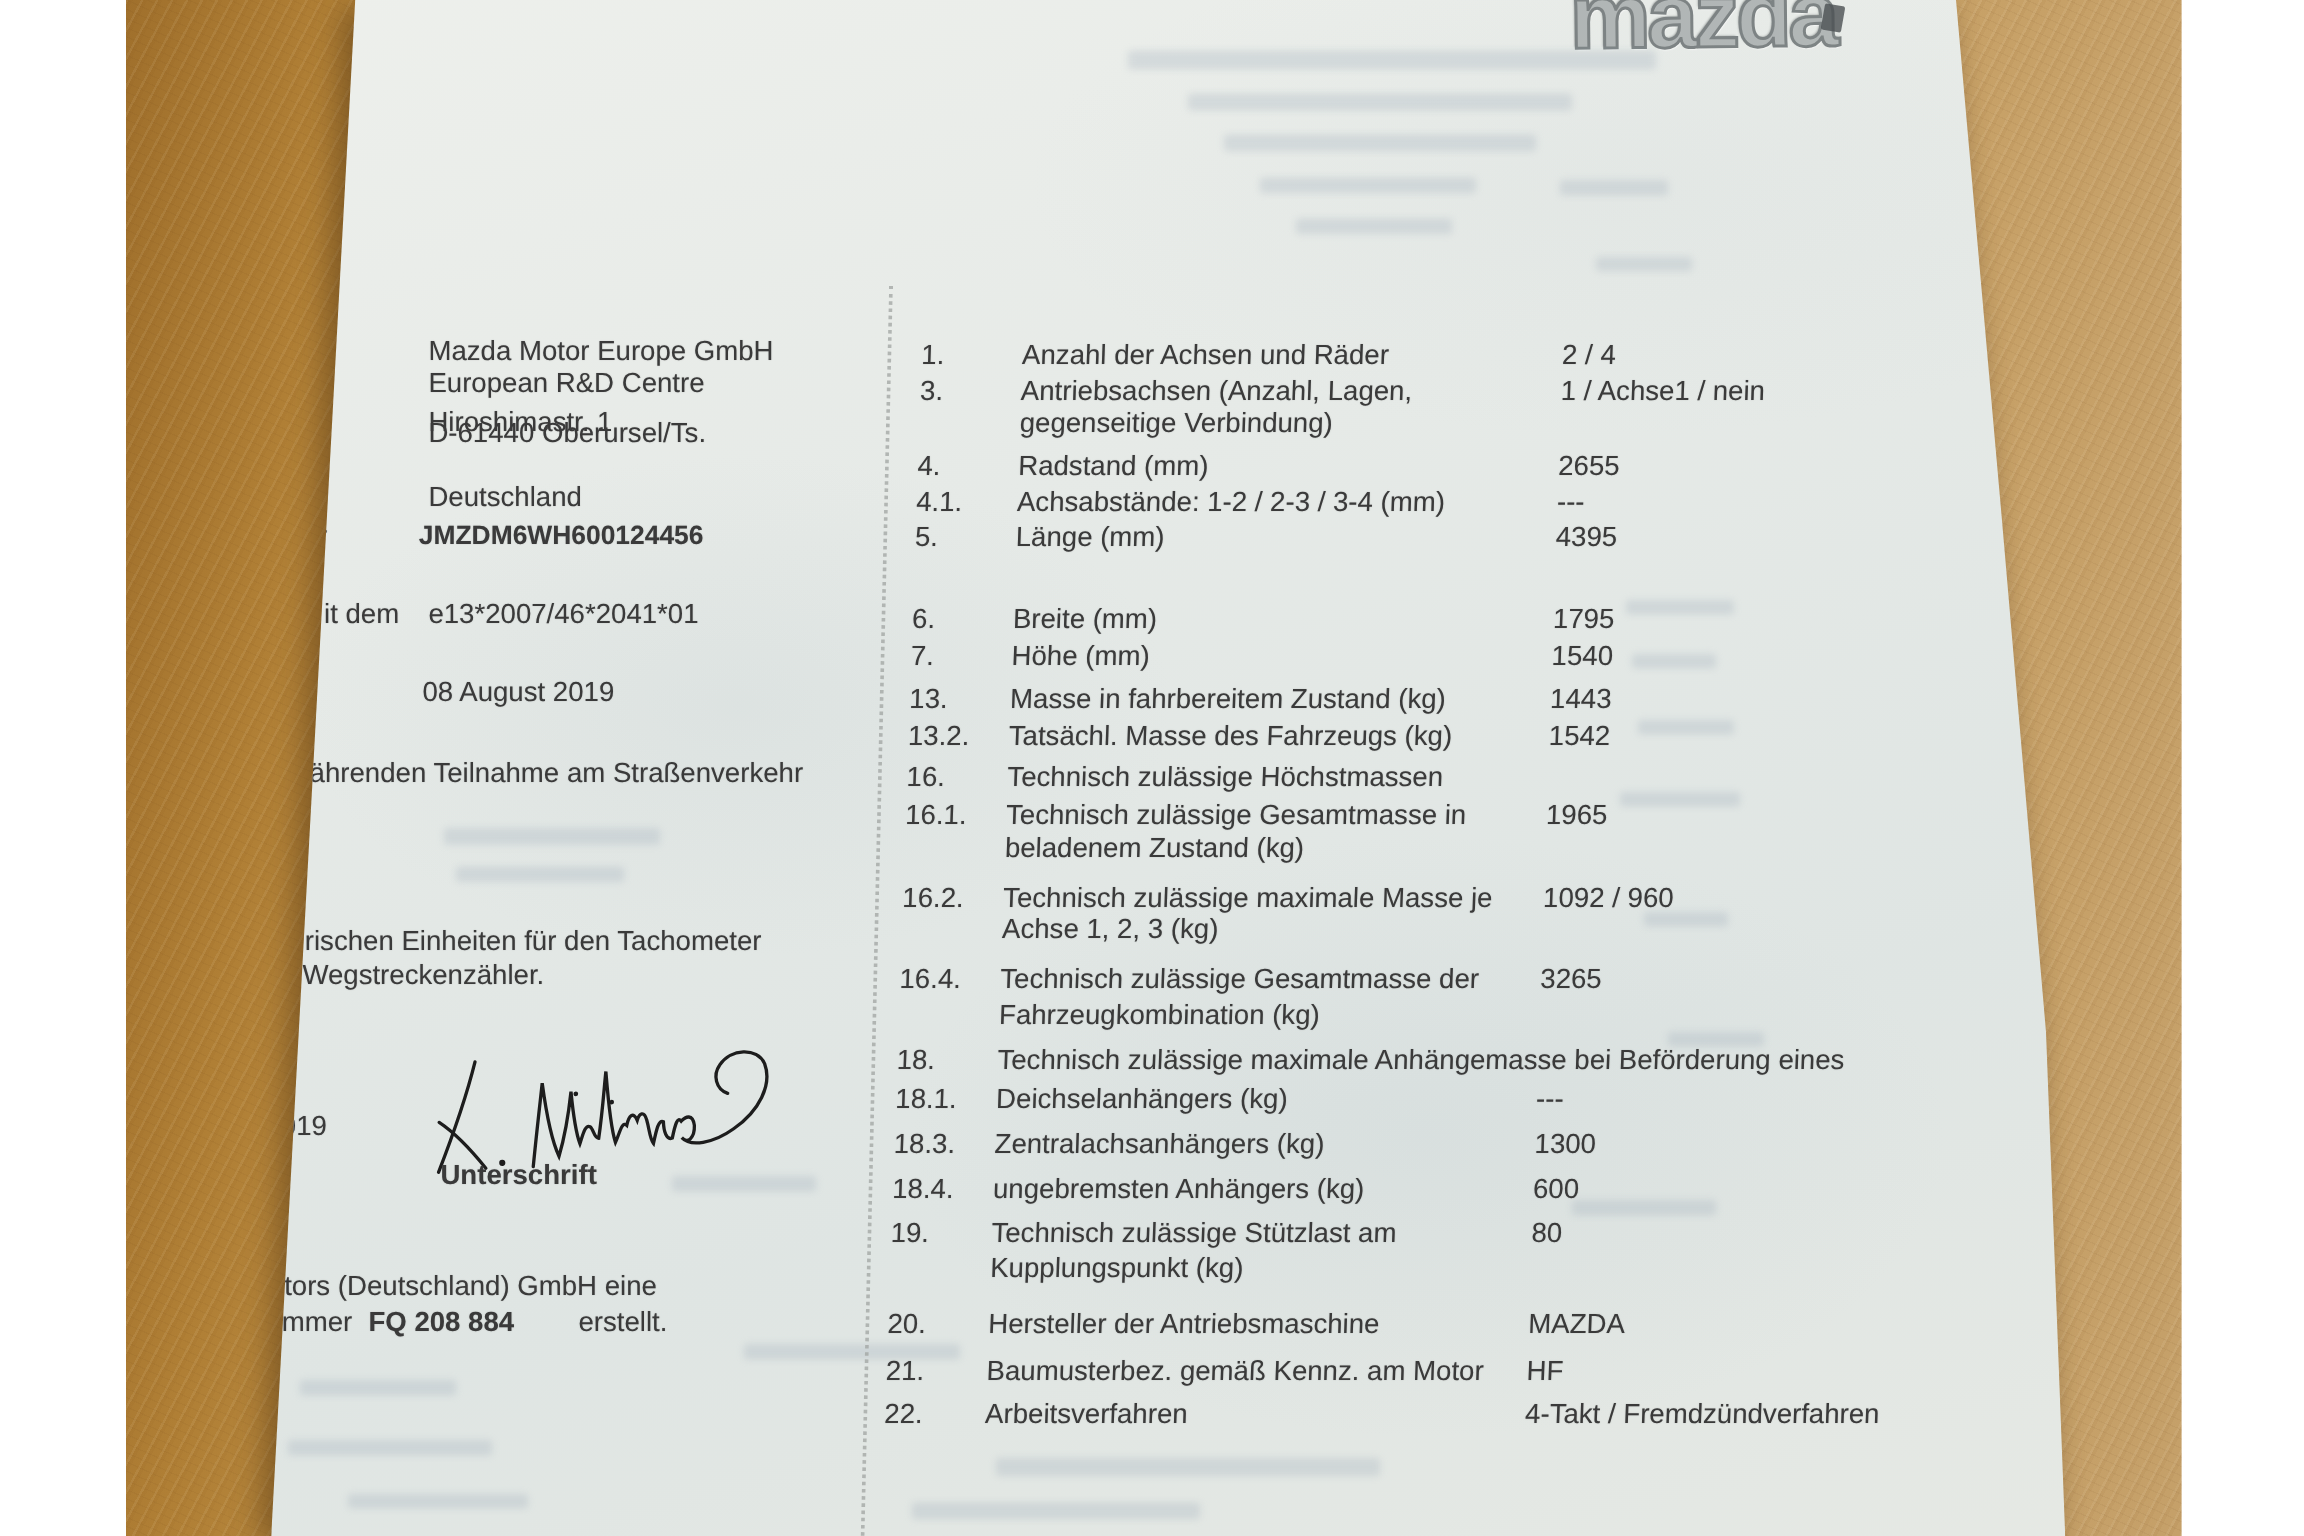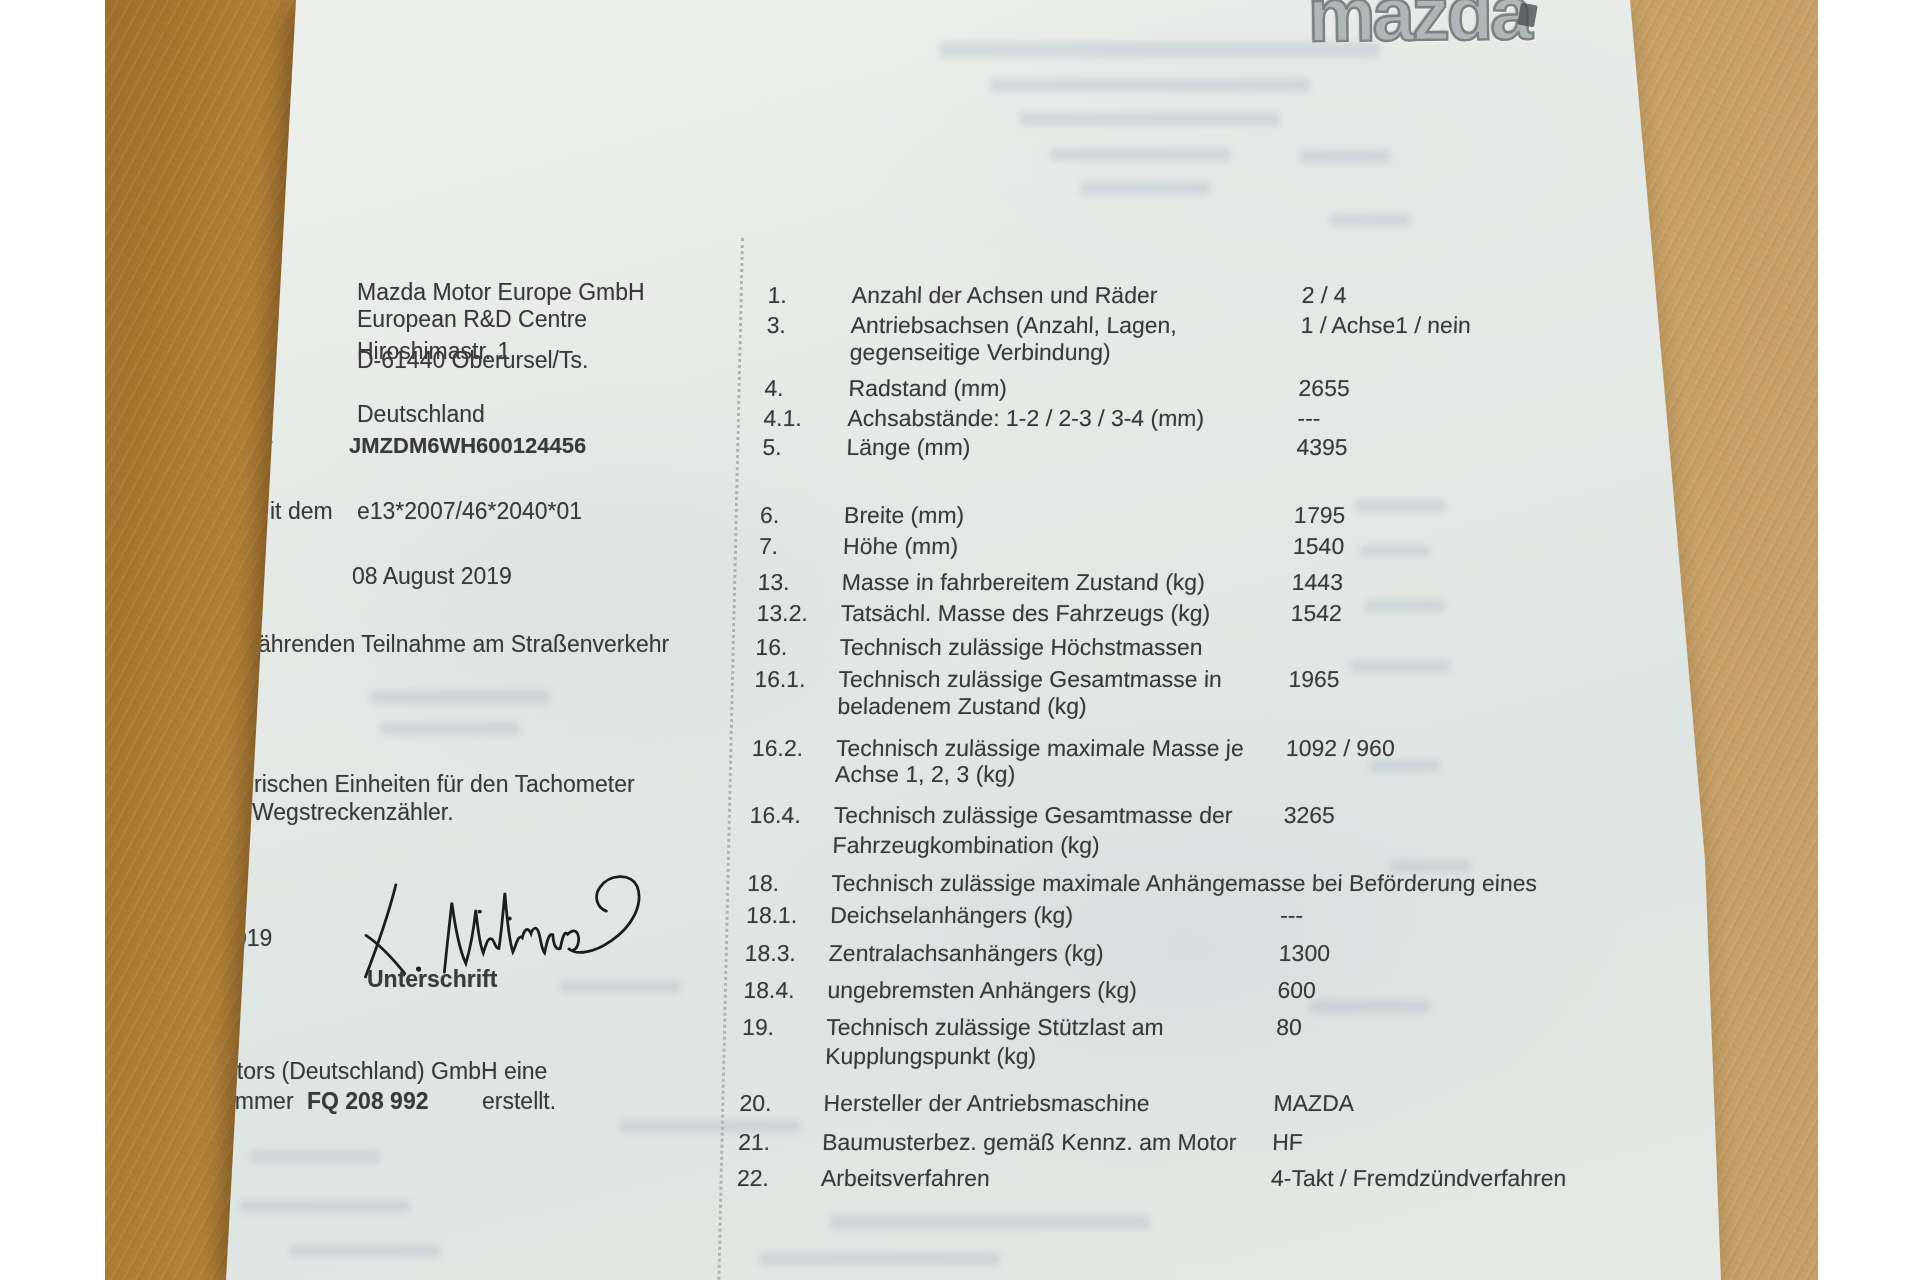--- a/index.html
+++ b/index.html
@@ -100,21 +100,21 @@
       <div class="txt" style="left:357px;top:279px;">Mazda Motor Europe GmbH</div>
       <div class="txt" style="left:357px;top:306px;">European R&amp;D Centre</div>
       <div class="txt" style="left:357px;top:338px;">Hiroshimastr. 1</div>
       <div class="txt" style="left:357px;top:347px;">D-61440 Oberursel/Ts.</div>
       <div class="txt" style="left:357px;top:401px;">Deutschland</div>
 
       <div class="txt" style="left:265px;top:433px;">r</div>
       <div class="txt bold" style="left:349px;top:433px;font-size:22px;">JMZDM6WH600124456</div>
 
       <div class="txt" style="left:270px;top:498px;">it dem</div>
-      <div class="txt" style="left:357px;top:498px;">e13*2007/46*2040*01</div>
+      <div class="txt" style="left:357px;top:498px;">e13*2007/46*2041*01</div>
 
       <div class="txt" style="left:352px;top:563px;">08 August 2019</div>
 
       <div class="txt" style="left:254px;top:771px;">rischen Einheiten für den Tachometer</div>
 
       <div class="txt" style="left:258px;top:631px;">ährenden Teilnahme am Straßenverkehr</div>
       <div class="txt" style="left:252px;top:799px;">Wegstreckenzähler.</div>
 
       <div class="txt" style="left:234px;top:925px;">019</div>
 
@@ -123,21 +123,21 @@
         <path d="M14,56 C28,66 40,80 52,96"></path>
         <circle cx="66" cy="92" r="2.6"></circle>
         <path d="M92,96 C96,66 100,40 102,26 C104,46 108,74 114,88 C120,70 124,48 126,34 C127,50 128,66 132,78 C135,70 137,62 141,64 C144,66 144,74 148,74 C152,52 154,32 156,18 C157,40 158,64 162,78 C166,70 168,60 172,64 C174,56 178,52 181,60 C183,54 187,52 189,60 C191,68 191,76 194,80 C197,68 199,60 203,62 C203,70 205,78 210,76 C213,64 215,58 218,62 C222,58 228,56 229,66 C229,76 223,82 218,76 C225,84 244,82 262,70 C284,56 296,34 290,16 C284,2 262,2 252,16 C246,24 248,36 258,40"></path>
         <circle cx="130" cy="36" r="2"></circle>
         <circle cx="160" cy="44" r="2"></circle>
       </svg>
       <div class="txt" style="left:367px;top:966px;font-weight:bold;">Unterschrift</div>
 
       <div class="txt" style="left:224px;top:1058px;">otors (Deutschland) GmbH eine</div>
       <div class="txt" style="left:222px;top:1088px;">ummer</div>
-      <div class="txt bold" style="left:307px;top:1088px;">FQ 208 992</div>
+      <div class="txt bold" style="left:307px;top:1088px;">FQ 208 884</div>
       <div class="txt" style="left:482px;top:1088px;">erstellt.</div>
 
       <div id="spec-list">
   <div class="spec-row" style="top: 282px;">
     <span class="c-num">1.</span>
     <span class="c-label">Anzahl der Achsen und Räder</span>
     <span class="c-value">2 / 4</span>
   </div>
 
   <div class="spec-row" style="top: 312px;">

